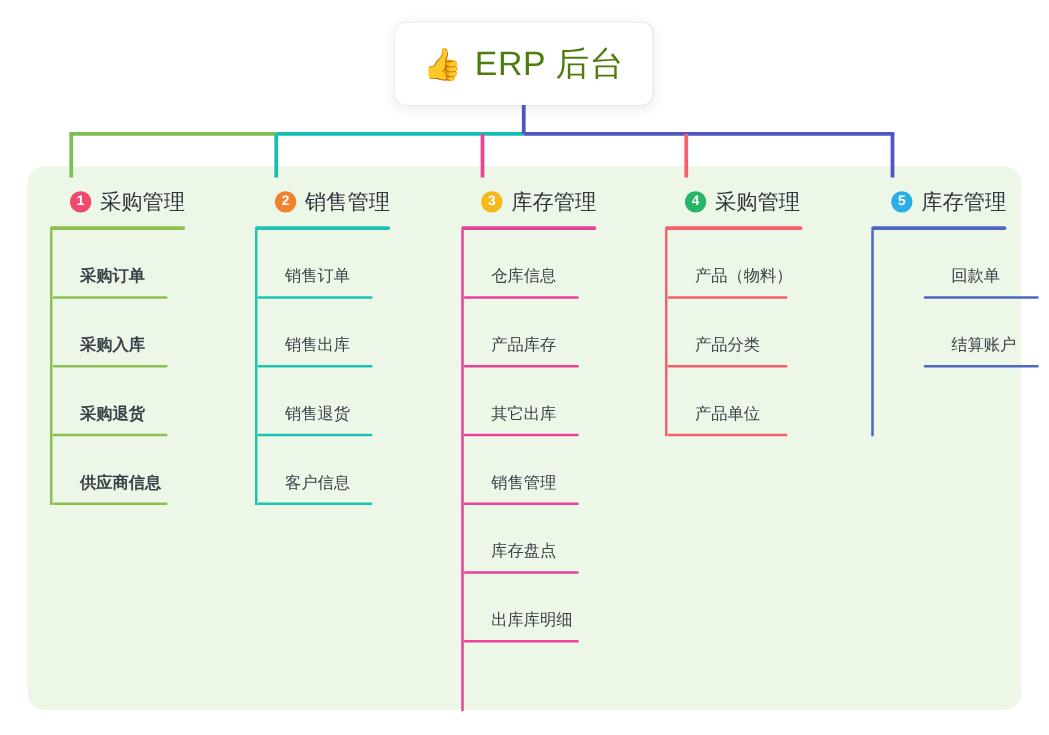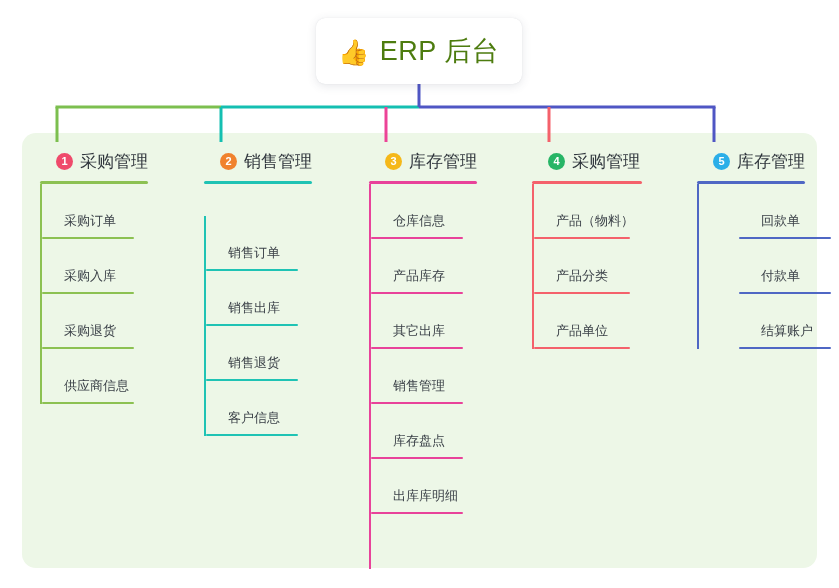--- a/index.html
+++ b/index.html
@@ -158,21 +158,21 @@
     <span id="root-title">ERP 后台</span>
   </div>
 
   <div id="columns-layer">
       <div class="column" style="left: 40px; top: 146px; width: 108px;">
         <div class="col-head">
           <span class="badge" style="background: rgb(239, 74, 107);">1</span>
           <span class="col-title">采购管理</span>
         </div>
         <div class="col-rule" style="background: rgb(140, 193, 82); width: 108px;"></div>
-        <div class="col-body" style="height: 220px;">
+        <div class="col-body" style="height: 220px; font-weight: bold;">
           <div class="spine" style="background: rgb(140, 193, 82); height: 220px;"></div>
           <div class="leaf">
             <span class="leaf-label">采购订单</span>
             <div class="leaf-rule" style="background: rgb(140, 193, 82); width: 92px;"></div>
           </div>
           <div class="leaf">
             <span class="leaf-label">采购入库</span>
             <div class="leaf-rule" style="background: rgb(140, 193, 82); width: 92px;"></div>
           </div>
           <div class="leaf">
@@ -184,21 +184,21 @@
             <div class="leaf-rule" style="background: rgb(140, 193, 82); width: 92px;"></div>
           </div>
         </div>
       </div>
       <div class="column" style="left: 204px; top: 146px; width: 108px;">
         <div class="col-head">
           <span class="badge" style="background: rgb(240, 130, 46);">2</span>
           <span class="col-title">销售管理</span>
         </div>
         <div class="col-rule" style="background: rgb(31, 195, 180); width: 108px;"></div>
-        <div class="col-body" style="height: 220px; margin-top: 32px;">
+        <div class="col-body" style="height: 220px;">
           <div class="spine" style="background: rgb(31, 195, 180); height: 220px;"></div>
           <div class="leaf">
             <span class="leaf-label">销售订单</span>
             <div class="leaf-rule" style="background: rgb(31, 195, 180); width: 92px;"></div>
           </div>
           <div class="leaf">
             <span class="leaf-label">销售出库</span>
             <div class="leaf-rule" style="background: rgb(31, 195, 180); width: 92px;"></div>
           </div>
           <div class="leaf">
@@ -273,24 +273,20 @@
           <span class="col-title">库存管理</span>
         </div>
         <div class="col-rule" style="background: rgb(79, 103, 196); width: 108px;"></div>
         <div class="col-body" style="height: 165px; padding-left: 40px;">
           <div class="spine" style="background: rgb(79, 103, 196); height: 165px;"></div>
           <div class="leaf">
             <span class="leaf-label">回款单</span>
             <div class="leaf-rule" style="background: rgb(79, 103, 196); width: 92px;"></div>
           </div>
           <div class="leaf">
-            <span class="leaf-label">付款单</span>
-            <div class="leaf-rule" style="background: rgb(79, 103, 196); width: 92px;"></div>
-          </div>
-          <div class="leaf">
             <span class="leaf-label">结算账户</span>
             <div class="leaf-rule" style="background: rgb(79, 103, 196); width: 92px;"></div>
           </div>
         </div>
       </div>
     </div>
 
 </div>
 
 </body></html>

